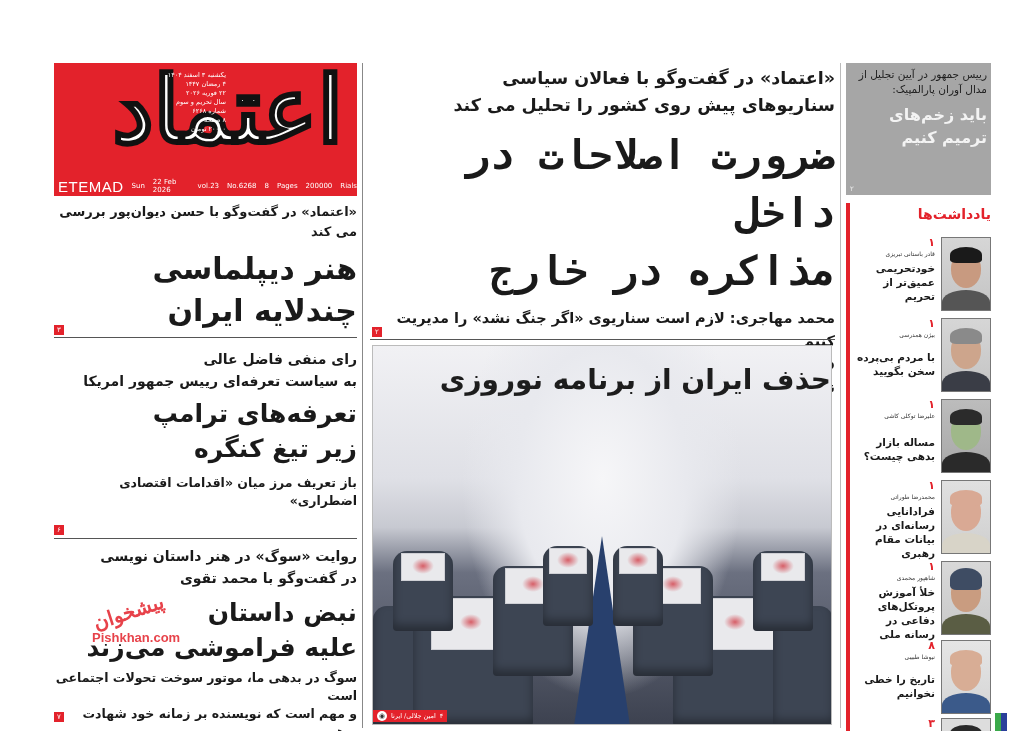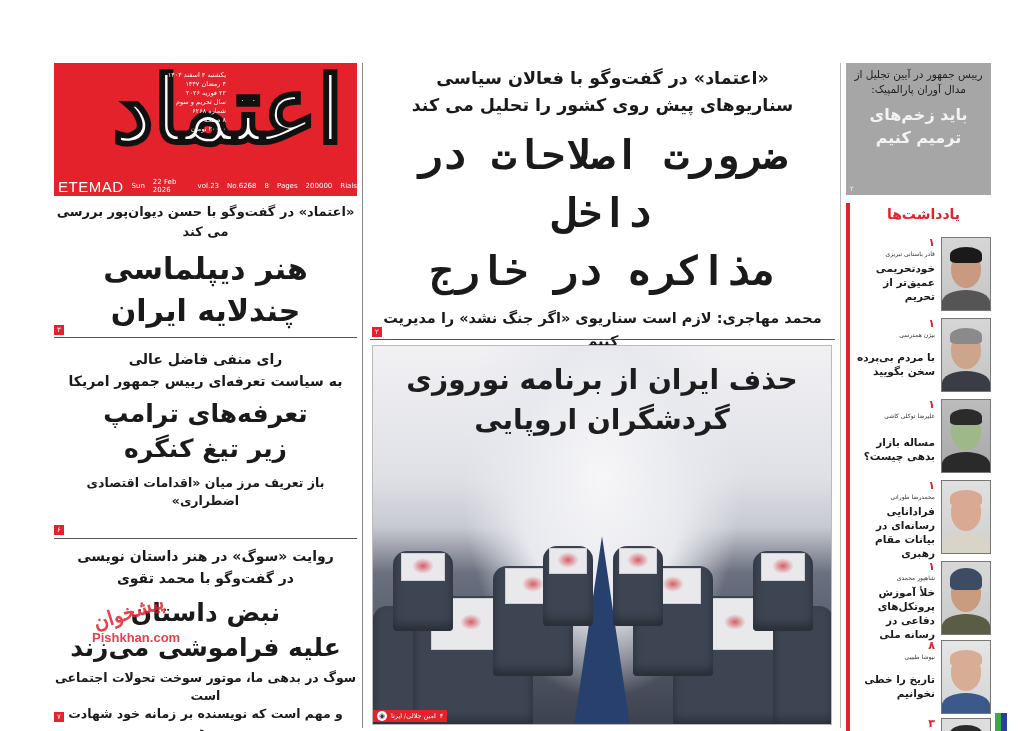--- a/index.html
+++ b/index.html
@@ -1,18 +1,18 @@
 <!DOCTYPE html>
 <html><head>
 <meta charset="utf-8">
 <style>
   * { box-sizing: border-box; margin: 0; padding: 0; }
   html, body { width: 1024px; height: 731px; background: #ffffff; overflow: hidden; }
   body { position: relative; font-family: "DejaVu Sans", sans-serif; color: #1a1a1a; }
-  .rtl { direction: rtl; text-align: center; }
+  .rtl { direction: rtl; }
 
   
   #masthead { position: absolute; left: 54px; top: 63px; width: 303px; height: 133px; background: #e3222b; overflow: hidden; }
   #masthead .logo { position: absolute; right: 14px; top: -8px; font-family: "DejaVu Serif", serif; font-weight: bold; font-size: 92px; color: #fff; -webkit-text-stroke: 3px #111; line-height: 1.2; direction: rtl; letter-spacing: -4px; }
   #masthead .info { position: absolute; left: 92px; top: 8px; width: 80px; direction: rtl; text-align: right; color: #fff; font-size: 6.5px; line-height: 9px; }
   #masthead .footer { position: absolute; left: 0; bottom: 0; width: 100%; height: 20px; display: flex; align-items: center; gap: 8px; padding-left: 4px; color: #fff; font-size: 7px; }
   #masthead .footer .brand { font-family: "Liberation Sans", sans-serif; font-size: 15px; letter-spacing: 0.5px; }
 
   .left-story { position: absolute; left: 54px; width: 303px; }
   .kicker { font-weight: bold; font-size: 13px; line-height: 20px; }
@@ -162,21 +162,20 @@
   <div class="seat" style="left:400px; top:260px; width:60px; height:120px;"></div>
   <div class="seat" style="left:260px; top:220px; width:80px; height:110px;"></div>
   <div class="headrest" style="left:272px; top:222px; width:56px; height:36px;"></div>
   <div class="seat" style="left:240px; top:200px; width:50px; height:80px;"></div>
   <div class="headrest" style="left:246px; top:202px; width:38px; height:26px;"></div>
   <div class="seat" style="left:380px; top:205px; width:60px; height:80px;"></div>
   <div class="headrest" style="left:388px; top:207px; width:44px; height:28px;"></div>
 
   <div class="photo-headline rtl">
     <div>حذف ایران از برنامه نوروزی</div>
-    <div>گردشگران اروپایی</div>
   </div>
   <div class="photo-credit">
     <span>۴</span>
     <span>امین جلالی/ ایرنا</span>
     <span class="cam">◉</span>
   </div>
 </div>
 
 <div id="col-divider-2"></div>
 

